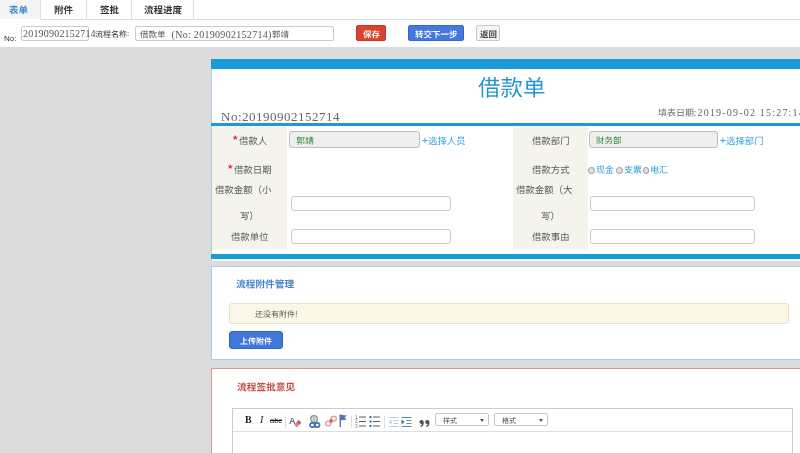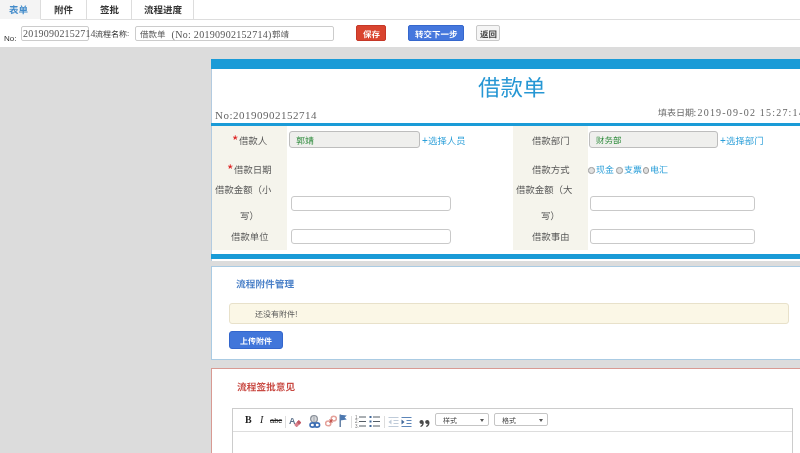--- a/index.html
+++ b/index.html
@@ -64,21 +64,21 @@
         <path fill="#444" d="M0.5 1C0.8 1.4 1.4 2 1.6 2.4L2.5 1.8C2.2 1.4 1.6 0.9 1.3 0.5ZM2.3 3.3H0.3V4.3H1.3V6.4C0.9 6.5 0.5 6.8 0.2 7.2L0.9 8.2C1.1 7.8 1.5 7.2 1.7 7.2C1.9 7.2 2.2 7.5 2.7 7.7C3.3 8 4.1 8.1 5.2 8.1C6 8.1 7.4 8 8 8C8 7.7 8.2 7.2 8.3 6.9C7.4 7 6.1 7.1 5.2 7.1C4.2 7.1 3.4 7.1 2.8 6.8C2.6 6.7 2.5 6.6 2.3 6.5ZM4.2 4.1 5.3 5.1C4.9 5.5 4.4 5.8 3.8 6C4 6.2 4.2 6.6 4.3 6.8C5 6.5 5.6 6.2 6.1 5.8C6.5 6.1 6.9 6.5 7.1 6.8L7.9 6.1C7.6 5.8 7.2 5.4 6.7 5C7.2 4.4 7.6 3.5 7.8 2.5L7.2 2.3L7 2.3H4.2V1.7C5.6 1.6 7 1.5 8.2 1.1L7.3 0.3C6.3 0.6 4.7 0.8 3.2 0.8V2.7C3.2 3.7 3.1 5.1 2.3 6.1C2.6 6.2 3 6.5 3.2 6.7C4 5.7 4.2 4.3 4.2 3.2H6.6C6.4 3.6 6.2 4 6 4.4L4.9 3.5ZM11.9 3.5H13.4V5H11.9ZM11 2.6V5.8H14.5V2.6ZM9.1 0.5V8.2H10.2V7.8H15.3V8.2H16.4V0.5ZM10.2 6.8V1.6H15.3V6.8Z"></path>
       </svg></div>
 
   <div class="abs" style="left:0;top:47px;width:800px;height:406px;background:#dcdcdc;"></div>
 
   <div class="abs" style="left:211px;top:59px;width:602px;height:201.5px;background:#fff;border-left:1px solid #b3cbe0;border-right:1px solid #b3cbe0;">
     <div class="abs" style="left:-1px;top:0;width:602px;height:10px;background:#1a9bd7;"></div>
     <div class="abs fz" style="left:0;top:16.5px;width:600px;text-align:center;"><svg width="67.5" height="22.5" viewBox="0 0 67.5 22.5" style="overflow:visible;">
           <path fill="#2697d4" d="M16.2 1.1V3.7H12V1.1H10.3V3.7H7.3V5.2H10.3V8.3H6.4V9.8H21.8V8.3H17.8V5.2H21V3.7H17.8V1.1ZM12 5.2H16.2V8.3H12ZM10.4 16.8H18.1V19.2H10.4ZM10.4 15.4V13.1H18.1V15.4ZM8.8 11.6V21.7H10.4V20.7H18.1V21.6H19.8V11.6ZM5.9 1C4.7 4.4 2.6 7.8 0.4 10C0.7 10.4 1.1 11.2 1.3 11.6C2.1 10.8 2.9 9.9 3.6 8.8V21.6H5.2V6.3C6.1 4.7 6.9 3.1 7.5 1.5ZM25.3 14.9C24.8 16.4 24 18.2 23.2 19.4C23.6 19.6 24.3 19.9 24.6 20.1C25.3 18.8 26.1 16.9 26.7 15.2ZM31 15.4C31.6 16.5 32.3 18.1 32.6 19L34 18.4C33.6 17.5 32.9 16 32.2 14.9ZM37.7 8.2V9.2C37.7 12.4 37.4 16.9 33.4 20.5C33.8 20.7 34.4 21.3 34.7 21.6C36.9 19.6 38.1 17.2 38.7 14.9C39.6 17.9 41.1 20.3 43.2 21.6C43.4 21.1 44 20.5 44.3 20.2C41.7 18.7 40.1 15.3 39.3 11.4C39.3 10.7 39.3 9.9 39.3 9.3V8.2ZM28.1 1V3H23.6V4.5H28.1V6.4H24.2V7.8H33.6V6.4H29.7V4.5H34V3H29.7V1ZM23.4 12.7V14.1H28.1V19.8C28.1 20 28 20.1 27.7 20.1C27.5 20.1 26.7 20.1 25.8 20.1C26 20.5 26.2 21.1 26.3 21.6C27.6 21.6 28.4 21.6 29 21.3C29.5 21.1 29.7 20.6 29.7 19.8V14.1H34.3V12.7ZM36 0.9C35.5 4.4 34.7 7.9 33.3 10.1V9.5H24.4V10.9H33.3V10.3C33.7 10.5 34.4 10.9 34.6 11.2C35.4 9.9 36 8.3 36.5 6.5H42C41.7 8 41.3 9.6 40.9 10.7L42.3 11.1C42.9 9.6 43.5 7.3 43.9 5.2L42.8 4.9L42.5 5H36.9C37.2 3.7 37.5 2.5 37.6 1.1ZM50 10H55.3V12.4H50ZM57.1 10H62.7V12.4H57.1ZM50 6.2H55.3V8.6H50ZM57.1 6.2H62.7V8.6H57.1ZM61 1C60.4 2.1 59.5 3.7 58.7 4.8H53.2L54.2 4.3C53.7 3.4 52.6 2 51.7 1L50.3 1.7C51.1 2.6 52 3.9 52.5 4.8H48.3V13.8H55.3V16H46.2V17.6H55.3V21.6H57.1V17.6H66.4V16H57.1V13.8H64.4V4.8H60.6C61.3 3.8 62.1 2.7 62.8 1.6Z"></path>
         </svg></div>
-    <div class="abs" style="left:3px;top:50px;font-size:11px;color:#666;letter-spacing:0.5px;font-family:'Liberation Serif',serif;">No:20190902152714</div>
+    <div class="abs" style="left:9px;top:50px;font-size:13px;color:#666;letter-spacing:0.5px;font-family:'Liberation Serif',serif;">No:20190902152714</div>
     <div class="abs fz" style="right:7px;top:48.5px;"><svg width="36.0" height="9.0" viewBox="0 0 36.0 9.0" style="overflow:visible;">
           <path fill="#666" d="M6.3 7.4C6.9 7.7 7.7 8.3 8.1 8.6L8.5 8.2C8.1 7.8 7.3 7.3 6.7 7ZM4.8 7C4.4 7.4 3.5 7.9 2.9 8.2C3 8.3 3.2 8.5 3.3 8.6C4 8.3 4.8 7.8 5.4 7.4ZM5.5 0.4C5.5 0.6 5.4 0.9 5.4 1.2H3.4V1.8H5.3L5.2 2.3H3.8V6.4H3V6.9H8.6V6.4H7.8V2.3H5.8L5.9 1.8H8.4V1.2H6L6.2 0.4ZM4.4 6.4V5.8H7.2V6.4ZM4.4 3.8H7.2V4.4H4.4ZM4.4 3.4V2.8H7.2V3.4ZM4.4 4.8H7.2V5.3H4.4ZM0.3 6.7 0.5 7.4C1.3 7.1 2.2 6.7 3.1 6.3L3 5.7L2 6.1V3.2H3.1V2.5H2V0.5H1.4V2.5H0.4V3.2H1.4V6.3C1 6.5 0.6 6.6 0.3 6.7ZM11.3 8.6C11.5 8.5 11.8 8.4 14.3 7.6C14.3 7.4 14.2 7.2 14.2 7L12 7.6V5.7C12.6 5.3 13 4.9 13.4 4.5C14.1 6.3 15.4 7.7 17.3 8.3C17.4 8.2 17.5 7.9 17.7 7.7C16.8 7.5 16 7 15.4 6.5C16 6.1 16.6 5.6 17.2 5.2L16.6 4.8C16.2 5.2 15.6 5.7 15 6.1C14.7 5.6 14.3 5 14.1 4.5H17.4V3.9H13.8V3.1H16.7V2.5H13.8V1.7H17.1V1.2H13.8V0.4H13.1V1.2H9.9V1.7H13.1V2.5H10.4V3.1H13.1V3.9H9.6V4.5H12.6C11.7 5.2 10.4 5.9 9.3 6.3C9.5 6.4 9.7 6.7 9.8 6.8C10.3 6.6 10.8 6.4 11.3 6.1V7.4C11.3 7.8 11.1 7.9 11 8C11.1 8.2 11.2 8.5 11.3 8.6ZM20.3 4.8H24.8V7.3H20.3ZM20.3 4.1V1.6H24.8V4.1ZM19.6 1V8.5H20.3V8H24.8V8.5H25.5V1ZM28.6 6.6C28.3 7.2 27.9 7.8 27.4 8.2C27.5 8.3 27.8 8.5 27.9 8.6C28.4 8.2 28.9 7.5 29.2 6.8ZM29.9 6.9C30.2 7.3 30.7 7.9 30.8 8.3L31.4 8C31.2 7.6 30.8 7 30.4 6.6ZM34.7 1.4V2.9H32.8V1.4ZM32.2 0.8V4.1C32.2 5.4 32.1 7.1 31.4 8.3C31.5 8.4 31.8 8.6 31.9 8.7C32.5 7.8 32.7 6.7 32.8 5.6H34.7V7.8C34.7 7.9 34.6 7.9 34.5 8C34.4 8 33.9 8 33.4 7.9C33.5 8.1 33.6 8.4 33.7 8.6C34.3 8.6 34.7 8.6 35 8.5C35.3 8.4 35.3 8.2 35.3 7.8V0.8ZM34.7 3.5V5H32.8C32.8 4.7 32.8 4.4 32.8 4.1V3.5ZM30.5 0.5V1.6H28.8V0.5H28.2V1.6H27.5V2.2H28.2V5.8H27.3V6.4H31.8V5.8H31.1V2.2H31.8V1.6H31.1V0.5ZM28.8 2.2H30.5V3H28.8ZM28.8 3.5H30.5V4.4H28.8ZM28.8 4.9H30.5V5.8H28.8Z"></path>
         </svg><span style="font-size:10px;line-height:10px;color:#666;margin-top:0.5px;letter-spacing:1.2px;font-family:'Liberation Serif',serif;">:2019-09-02 15:27:14</span></div>
     <div class="abs" style="left:-1px;top:64px;width:602px;height:3px;background:#1a9bd7;"></div>
 
     <div class="abs" style="left:0;top:67px;width:75px;height:124px;background:#f5f4ec;"></div>
     <div class="abs" style="left:301px;top:67px;width:75px;height:124px;background:#f5f4ec;"></div>
 
     <div class="lab" style="left:0;top:77px;"><svg width="6.5" height="14.0" viewBox="0 0 6.5 14.0" style="overflow:visible;margin:-2px 0 0 0;">
           <path fill="#d22" d="M2.2 5.7 3.3 4.4 4.4 5.7 5 5.3 4.1 3.8 5.6 3.2 5.4 2.5 3.8 2.9 3.6 1.2H2.9L2.7 2.9L1.1 2.5L0.9 3.2L2.4 3.8L1.5 5.3Z"></path>

